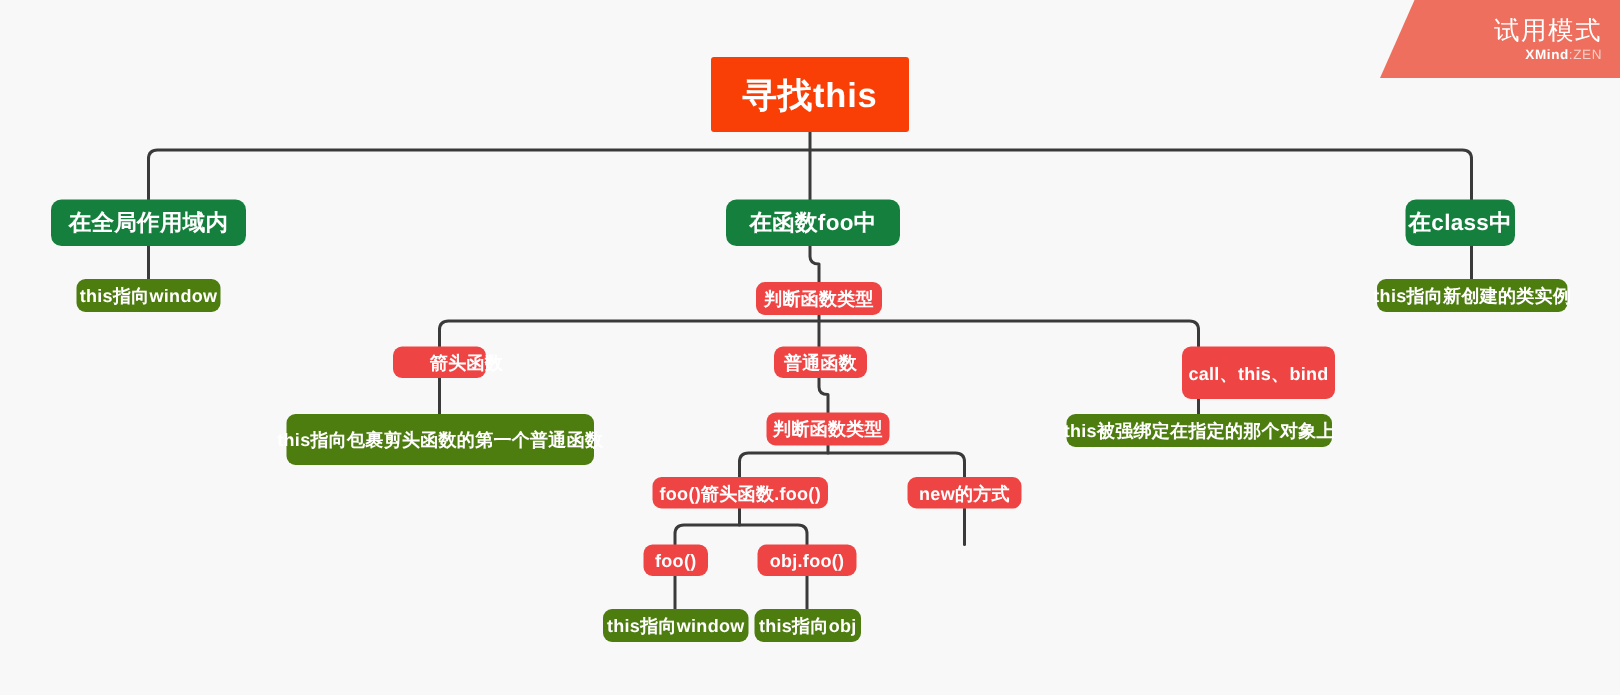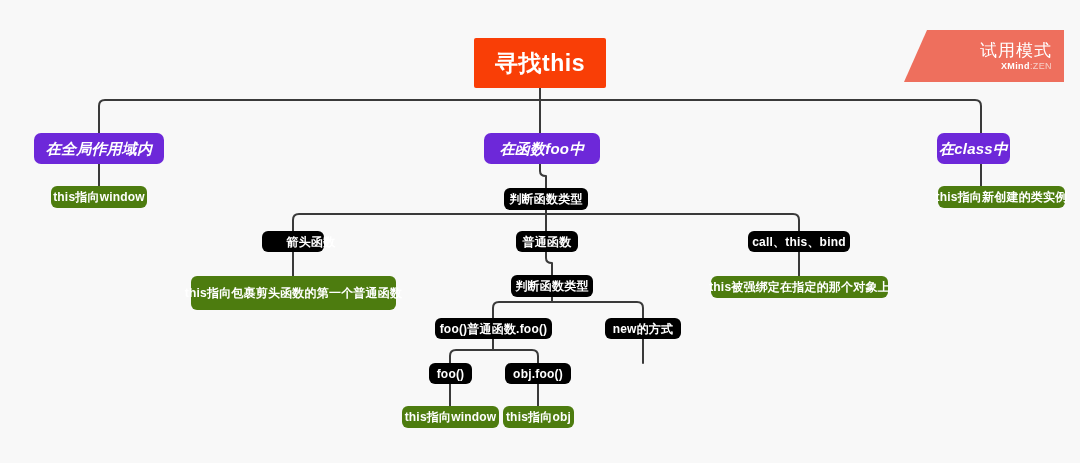--- a/index.html
+++ b/index.html
@@ -40,52 +40,50 @@
     letter-spacing: 0.2px;
     text-align: center;
   }
   .node.root {
     background: #f93e06;
     border-radius: 2px;
     font-size: 23px;
     letter-spacing: 0.5px;
   }
   .node.lvl1 {
-    background: #6d28d9;
+    background: #15803d;
     border-radius: 7px;
     font-size: 15px;
-    font-style: italic;
   }
   .node.green {
-    background: #000000;
+    background: #ef4444;
     border-radius: 6px;
     font-size: 12px;
   }
   .node.blue {
     background: #4d7c0f;
     border-radius: 6px;
     font-size: 12px;
   }
   
   #trial-badge {
     position: absolute;
-    right: 16px;
+    right: 0;
     top: 0;
     width: 160px;
     height: 52px;
     background: #ee6f5d;
     -webkit-clip-path: polygon(23px 0, 100% 0, 100% 100%, 0 100%);
     clip-path: polygon(23px 0, 100% 0, 100% 100%, 0 100%);
     display: flex;
     flex-direction: column;
     align-items: flex-end;
     justify-content: center;
     padding-right: 12px;
     box-sizing: border-box;
-    margin-top: 30px;
   }
   #trial-badge .trial-title {
     color: #ffffff;
     font-size: 17px;
     line-height: 1;
     letter-spacing: 1px;
     margin-bottom: 3px;
   }
   #trial-badge .trial-brand {
     font-size: 9px;
@@ -140,34 +138,34 @@
     </g>
   </svg>
 
   <div class="node root" style="left:474px; top:38px; width:132px; height:50px;">寻找this</div>
 
   <div class="node lvl1" style="left:34px; top:133px; width:130px; height:31px;">在全局作用域内</div>
   <div class="node lvl1" style="left:484px; top:133px; width:116px; height:31px;">在函数foo中</div>
   <div class="node lvl1" style="left:937px; top:133px; width:73px; height:31px;">在class中</div>
 
   <div class="node blue" style="left:51px; top:186px; width:96px; height:22px;">this指向window</div>
-  <div class="node blue" style="left:918px; top:186px; width:127px; height:22px;margin-left:20px;">this指向新创建的类实例</div>
+  <div class="node blue" style="left:918px; top:186px; width:127px; height:22px;">this指向新创建的类实例</div>
 
   <div class="node green" style="left:504px; top:188px; width:84px; height:22px;">判断函数类型</div>
 
   <div class="node green" style="left:262px; top:231px; width:62px; height:21px;padding-left:36px;">箭头函数</div>
   <div class="node green" style="left:516px; top:231px; width:62px; height:21px;">普通函数</div>
-  <div class="node green" style="left:748px; top:231px; width:102px; height:21px;">call、this、bind</div>
+  <div class="node green" style="left:788px; top:231px; width:102px; height:35px;">call、this、bind</div>
 
   <div class="node blue" style="left:191px; top:276px; width:205px; height:34px;">this指向包裹剪头函数的第一个普通函数</div>
   <div class="node blue" style="left:711px; top:276px; width:177px; height:22px;">this被强绑定在指定的那个对象上</div>
 
   <div class="node green" style="left:511px; top:275px; width:82px; height:22px;">判断函数类型</div>
 
-  <div class="node green" style="left:435px; top:318px; width:117px; height:21px;">foo()普通函数.foo()</div>
+  <div class="node green" style="left:435px; top:318px; width:117px; height:21px;">foo()箭头函数.foo()</div>
   <div class="node green" style="left:605px; top:318px; width:76px; height:21px;">new的方式</div>
 
   <div class="node green" style="left:429px; top:363px; width:43px; height:21px;">foo()</div>
   <div class="node green" style="left:505px; top:363px; width:66px; height:21px;">obj.foo()</div>
 
   <div class="node blue" style="left:402px; top:406px; width:97px; height:22px;">this指向window</div>
   <div class="node blue" style="left:503px; top:406px; width:71px; height:22px;">this指向obj</div>
 
   <div id="trial-badge">
     <div class="trial-title">试用模式</div>

